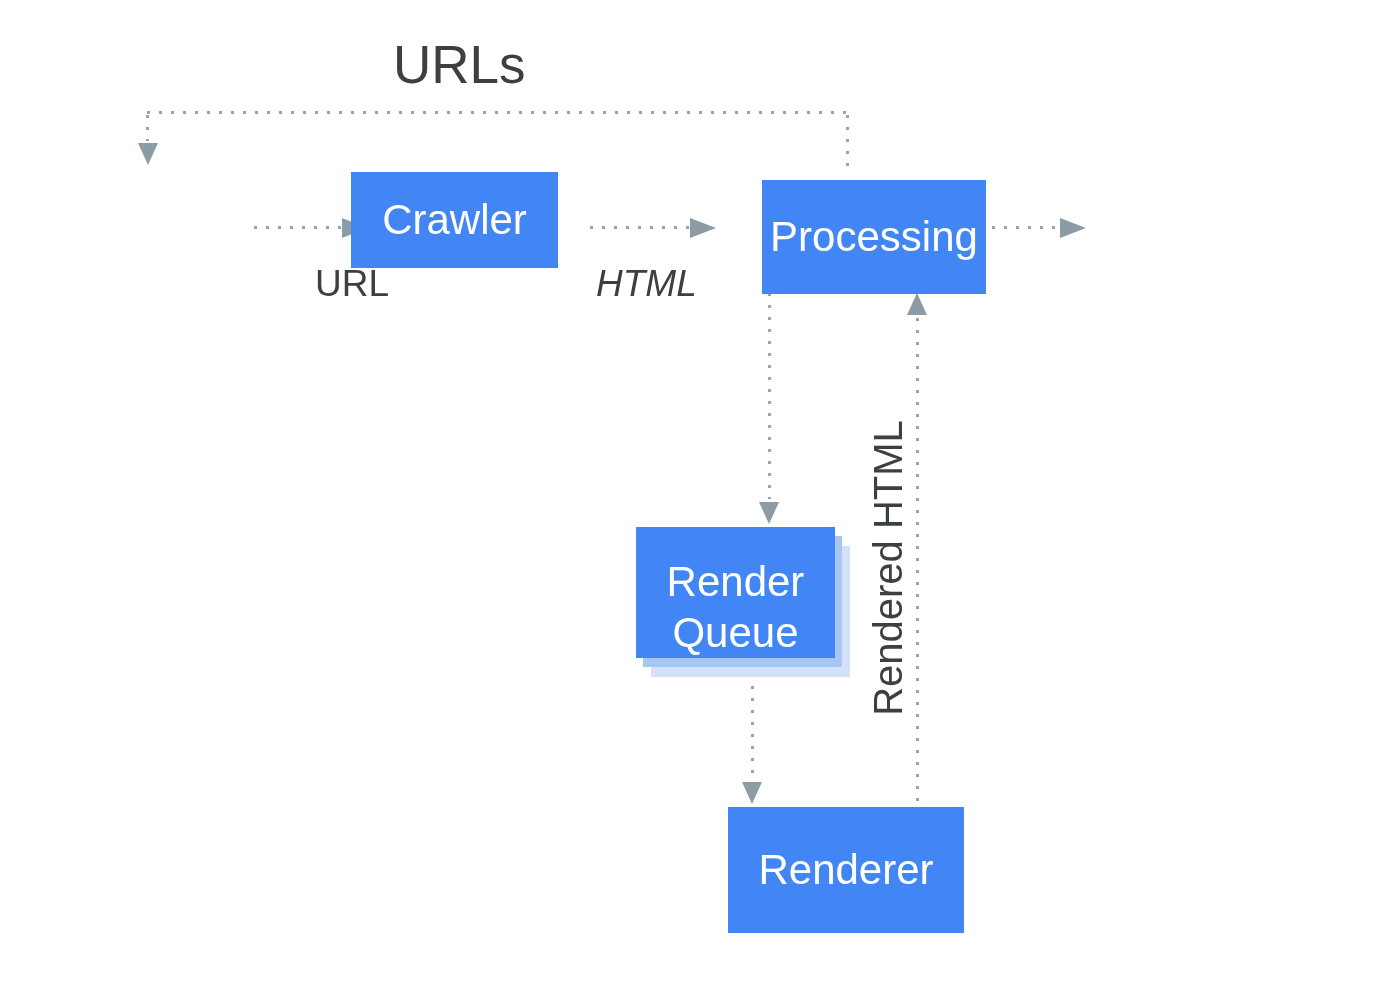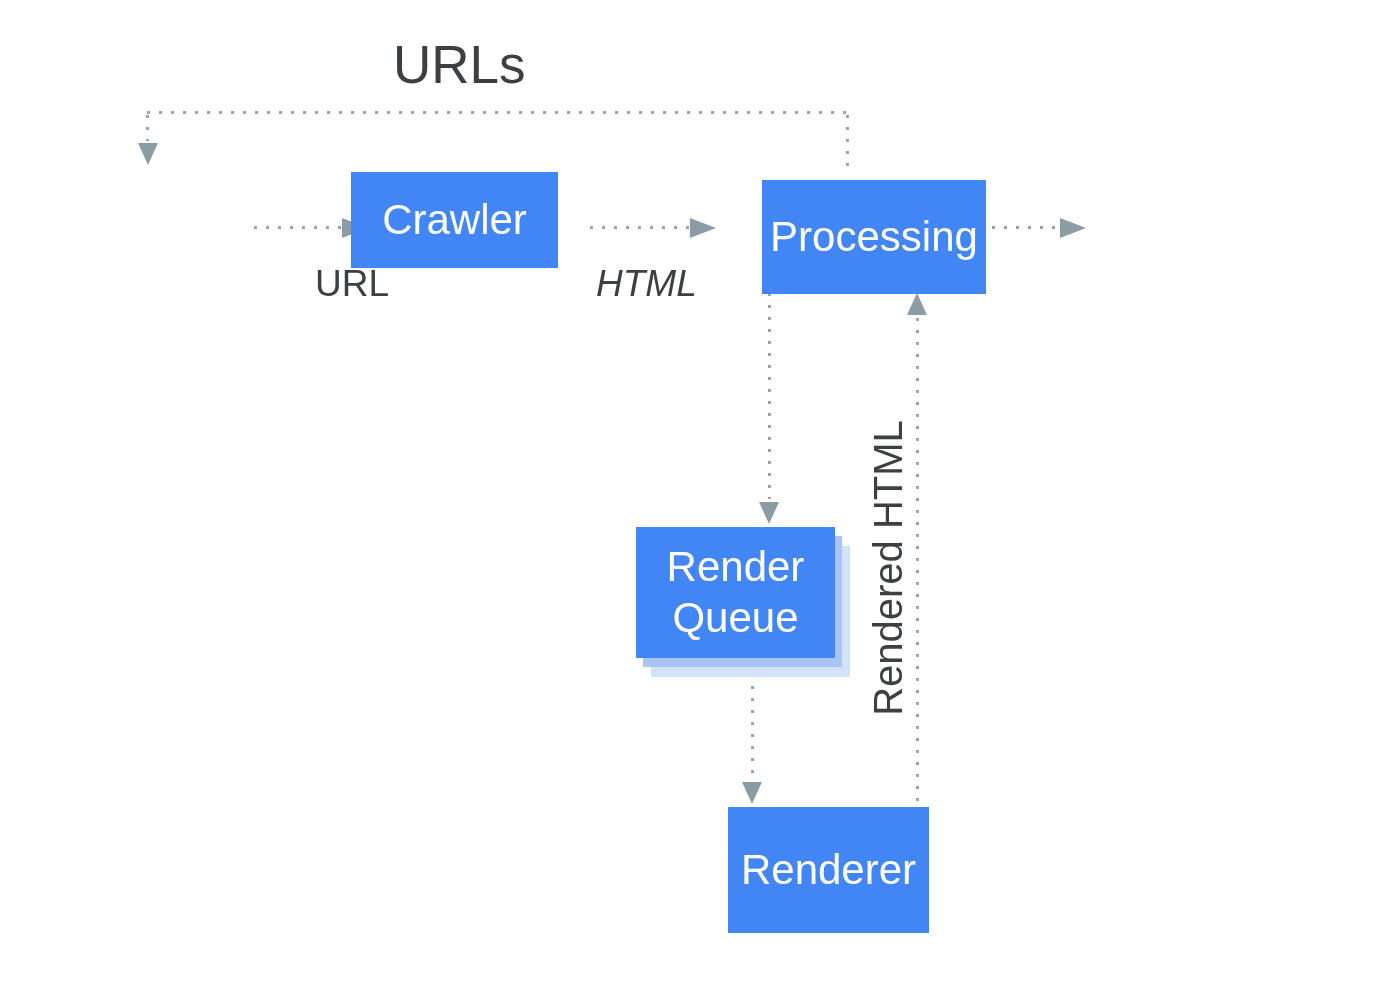--- a/index.html
+++ b/index.html
@@ -31,22 +31,22 @@
     box-sizing: border-box;
   }
   .node.shadowed {
     box-shadow: 7px 9px 0 var(--shadow-inner, #A9C5F3),
                 15px 19px 0 var(--shadow-outer, #D3E1FA);
   }
   #node-crawl-queue  { left: 51px;   top: 169px; width: 182px; height: 122px; }
   #node-crawler      { left: 351px;  top: 172px; width: 207px; height: 96px; }
   #node-processing   { left: 720px;  top: 180px; width: 224px; height: 114px; margin-left: 42px; }
   #node-index        { left: 1089px; top: 172px; width: 215px; height: 113px; }
-  #node-render-queue { left: 636px;  top: 527px; width: 199px; height: 131px; }
-  #node-renderer     { left: 728px;  top: 807px; width: 201px; height: 126px; }
+  #node-render-queue { left: 636px;  top: 527px; width: 199px; height: 131px; align-items: flex-end; }
+  #node-renderer     { left: 728px;  top: 807px; width: 236px; height: 126px; }
 
   
   .hline {
     position: absolute;
     height: 3px;
     background-image: repeating-linear-gradient(to right,
       var(--edge, #97A6AE) 0 3px, transparent 3px 12px);
   }
   .vline {
     position: absolute;

